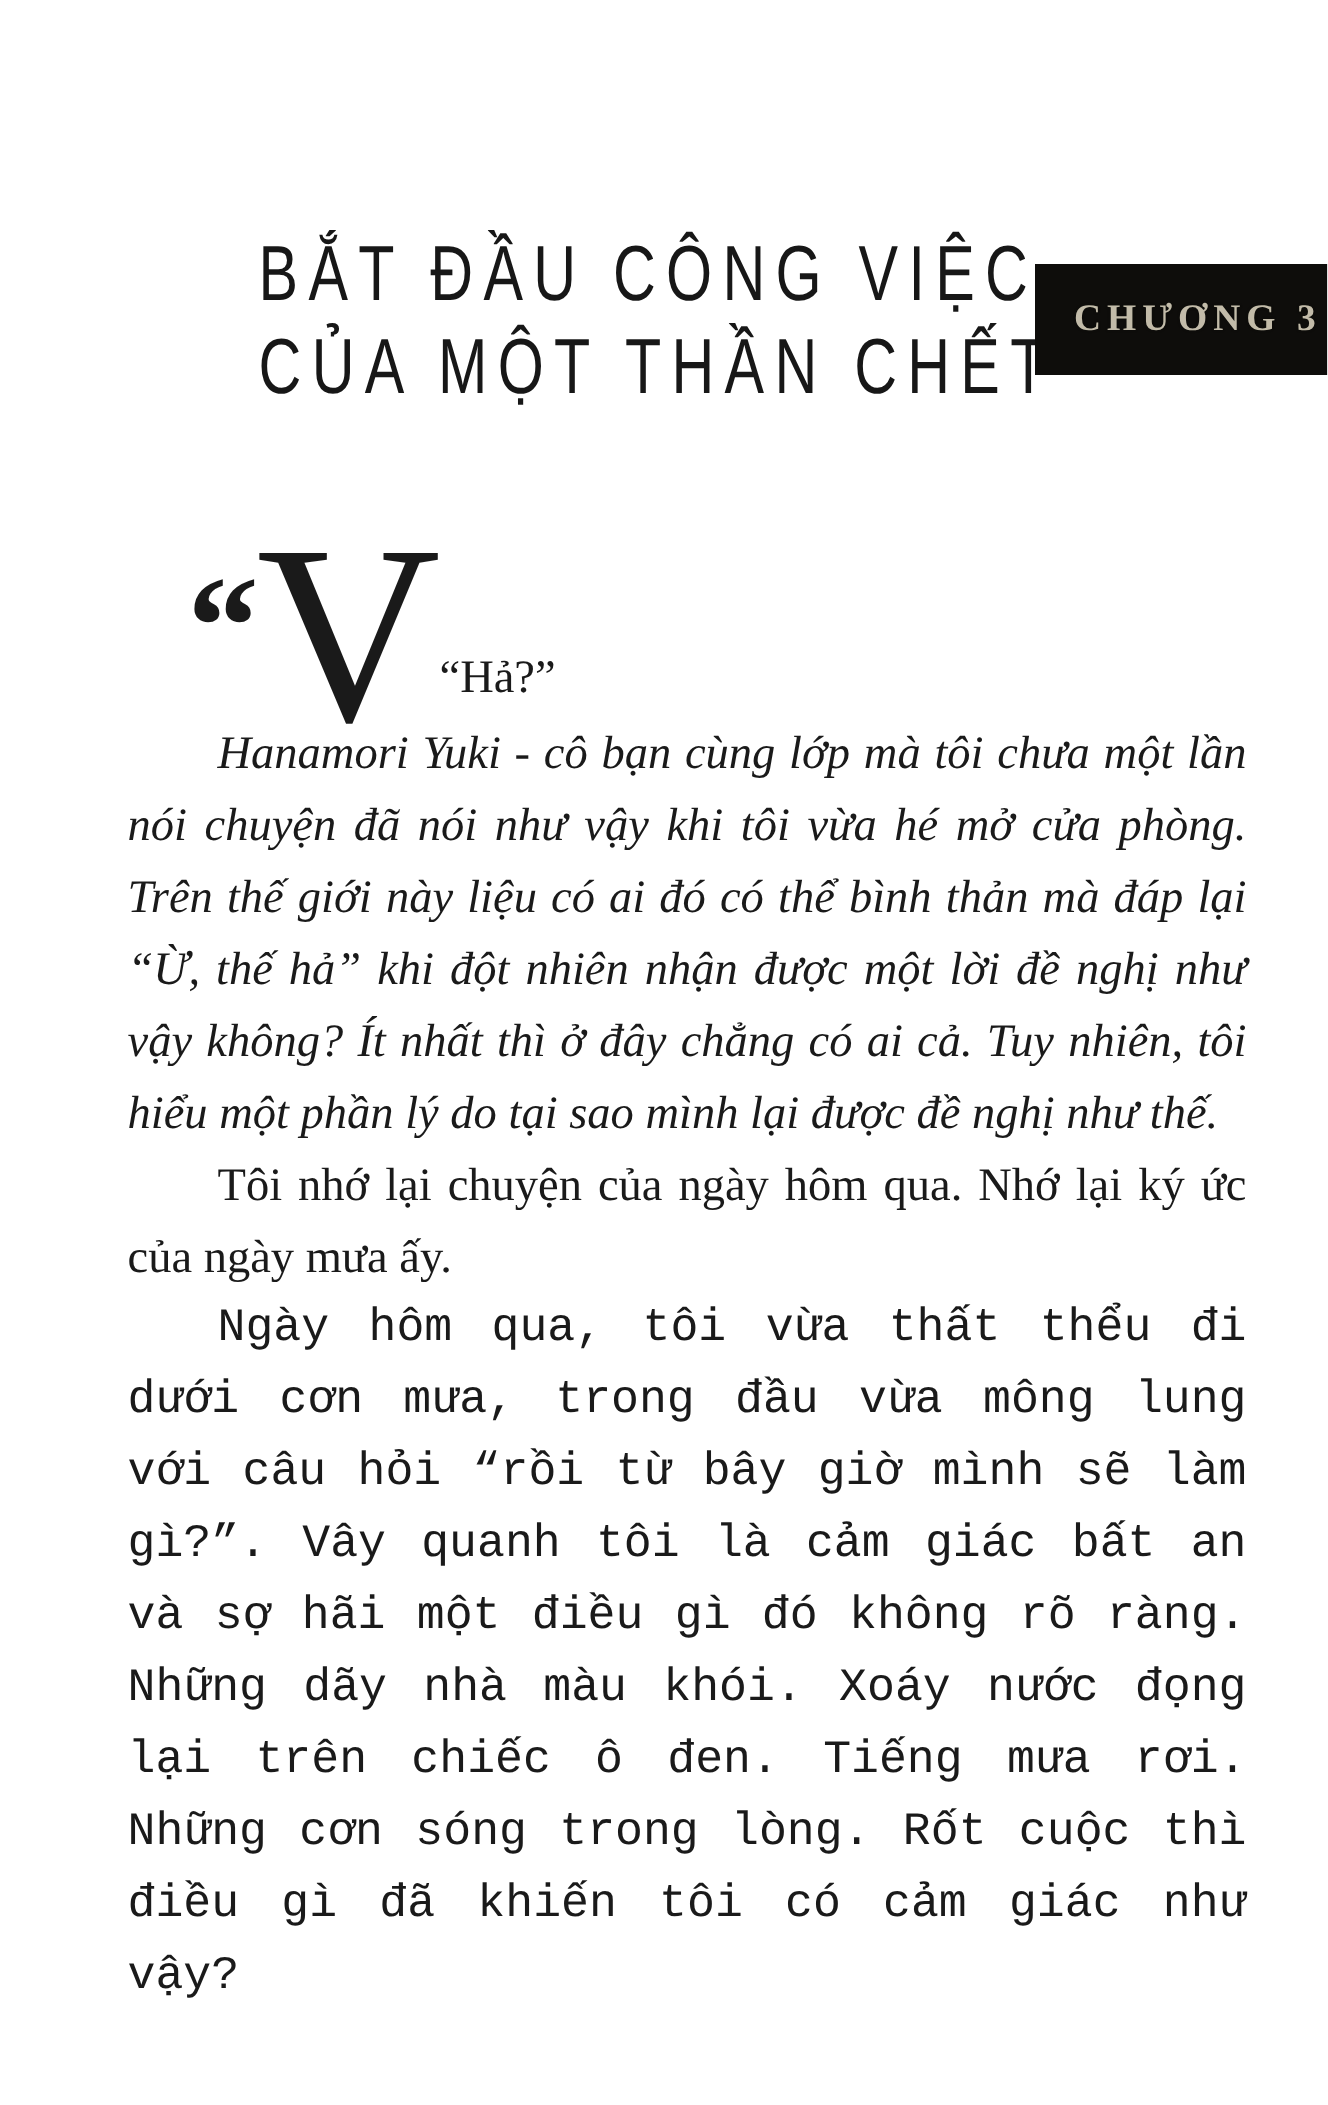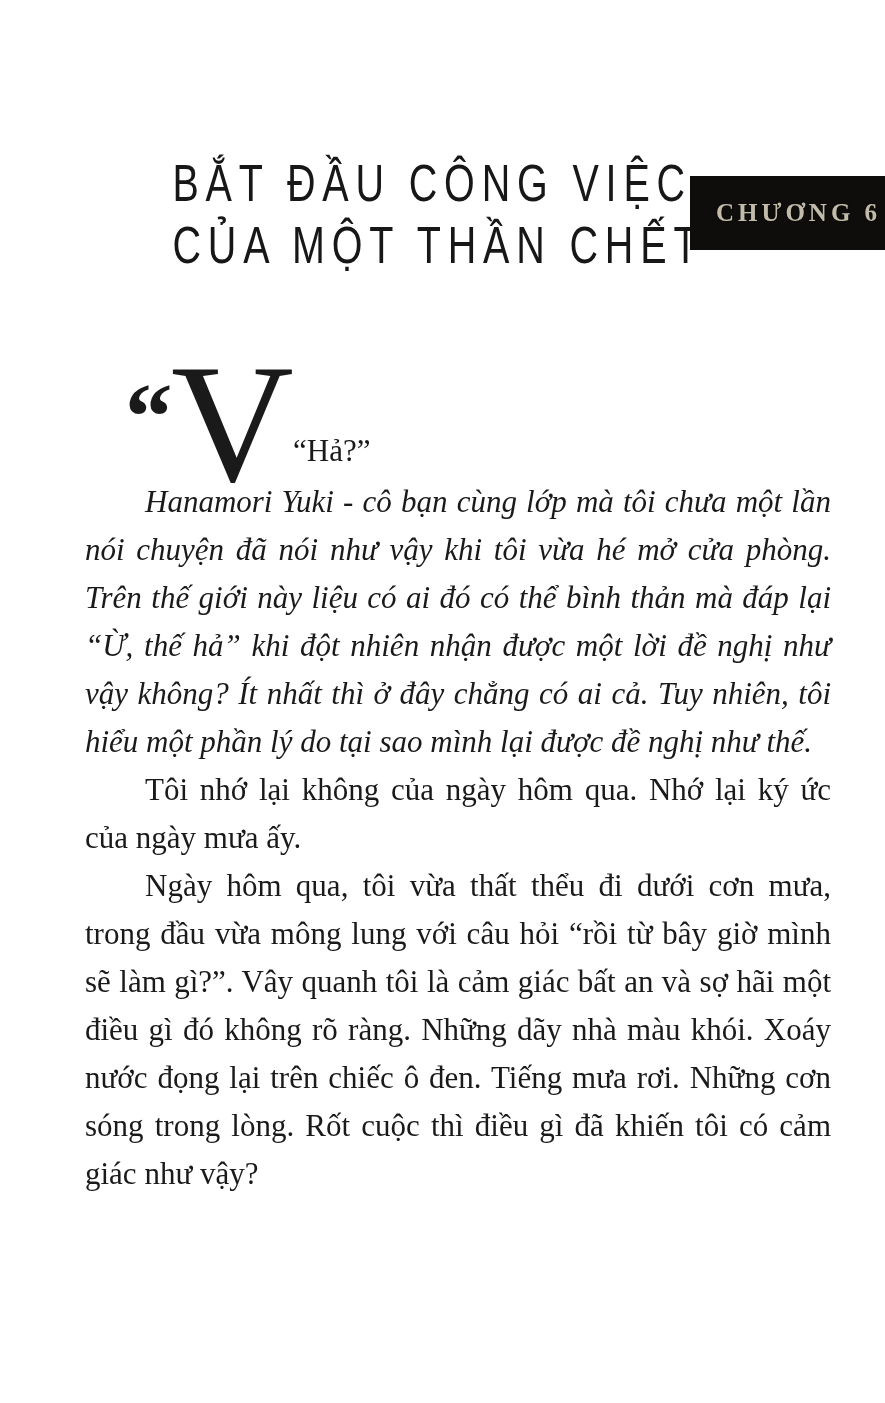--- a/index.html
+++ b/index.html
@@ -98,47 +98,47 @@
   .dropcap {
     position: absolute;
     left: 86px;
     top: -32px;
     font-size: 170px;
     line-height: 1;
   }
 
   .para { text-indent: 60px; }
   .para-first { margin-top: 10px; font-style: italic; }
-  .para-gap { margin-top: 48px; }
+  .para-gap { margin-top: 48px; font-family: Liberation Mono, monospace; }
 </style>
 </head>
 <body>
 
 <div class="page">
 
   <h1 class="title">
     <span class="title-line">BẮT ĐẦU CÔNG VIỆC</span>
     <span class="title-line">CỦA MỘT THẦN CHẾT</span>
   </h1>
 
   <div class="badge">
-    <span class="badge-text">CHƯƠNG 6</span>
+    <span class="badge-text">CHƯƠNG 3</span>
   </div>
 
   <main class="body">
 
     <p class="p-open">
       <span class="dc-wrap">
         <span class="dc-quote">“</span>
         <span class="dropcap">V</span>
       </span>
       <br>
       <span>“Hả?”</span>
     </p>
 
     <p class="para para-first">Hanamori Yuki - cô bạn cùng lớp mà tôi chưa một lần nói chuyện đã nói như vậy khi tôi vừa hé mở cửa phòng. Trên thế giới này liệu có ai đó có thể bình thản mà đáp lại “Ừ, thế hả” khi đột nhiên nhận được một lời đề nghị như vậy không? Ít nhất thì ở đây chẳng có ai cả. Tuy nhiên, tôi hiểu một phần lý do tại sao mình lại được đề nghị như thế.</p>
 
-    <p class="para">Tôi nhớ lại không của ngày hôm qua. Nhớ lại ký ức của ngày mưa ấy.</p>
+    <p class="para">Tôi nhớ lại chuyện của ngày hôm qua. Nhớ lại ký ức của ngày mưa ấy.</p>
 
     <p class="para para-gap">Ngày hôm qua, tôi vừa thất thểu đi dưới cơn mưa, trong đầu vừa mông lung với câu hỏi “rồi từ bây giờ mình sẽ làm gì?”. Vây quanh tôi là cảm giác bất an và sợ hãi một điều gì đó không rõ ràng. Những dãy nhà màu khói. Xoáy nước đọng lại trên chiếc ô đen. Tiếng mưa rơi. Những cơn sóng trong lòng. Rốt cuộc thì điều gì đã khiến tôi có cảm giác như vậy?</p>
 
   </main>
 </div>
 
 </body></html>

